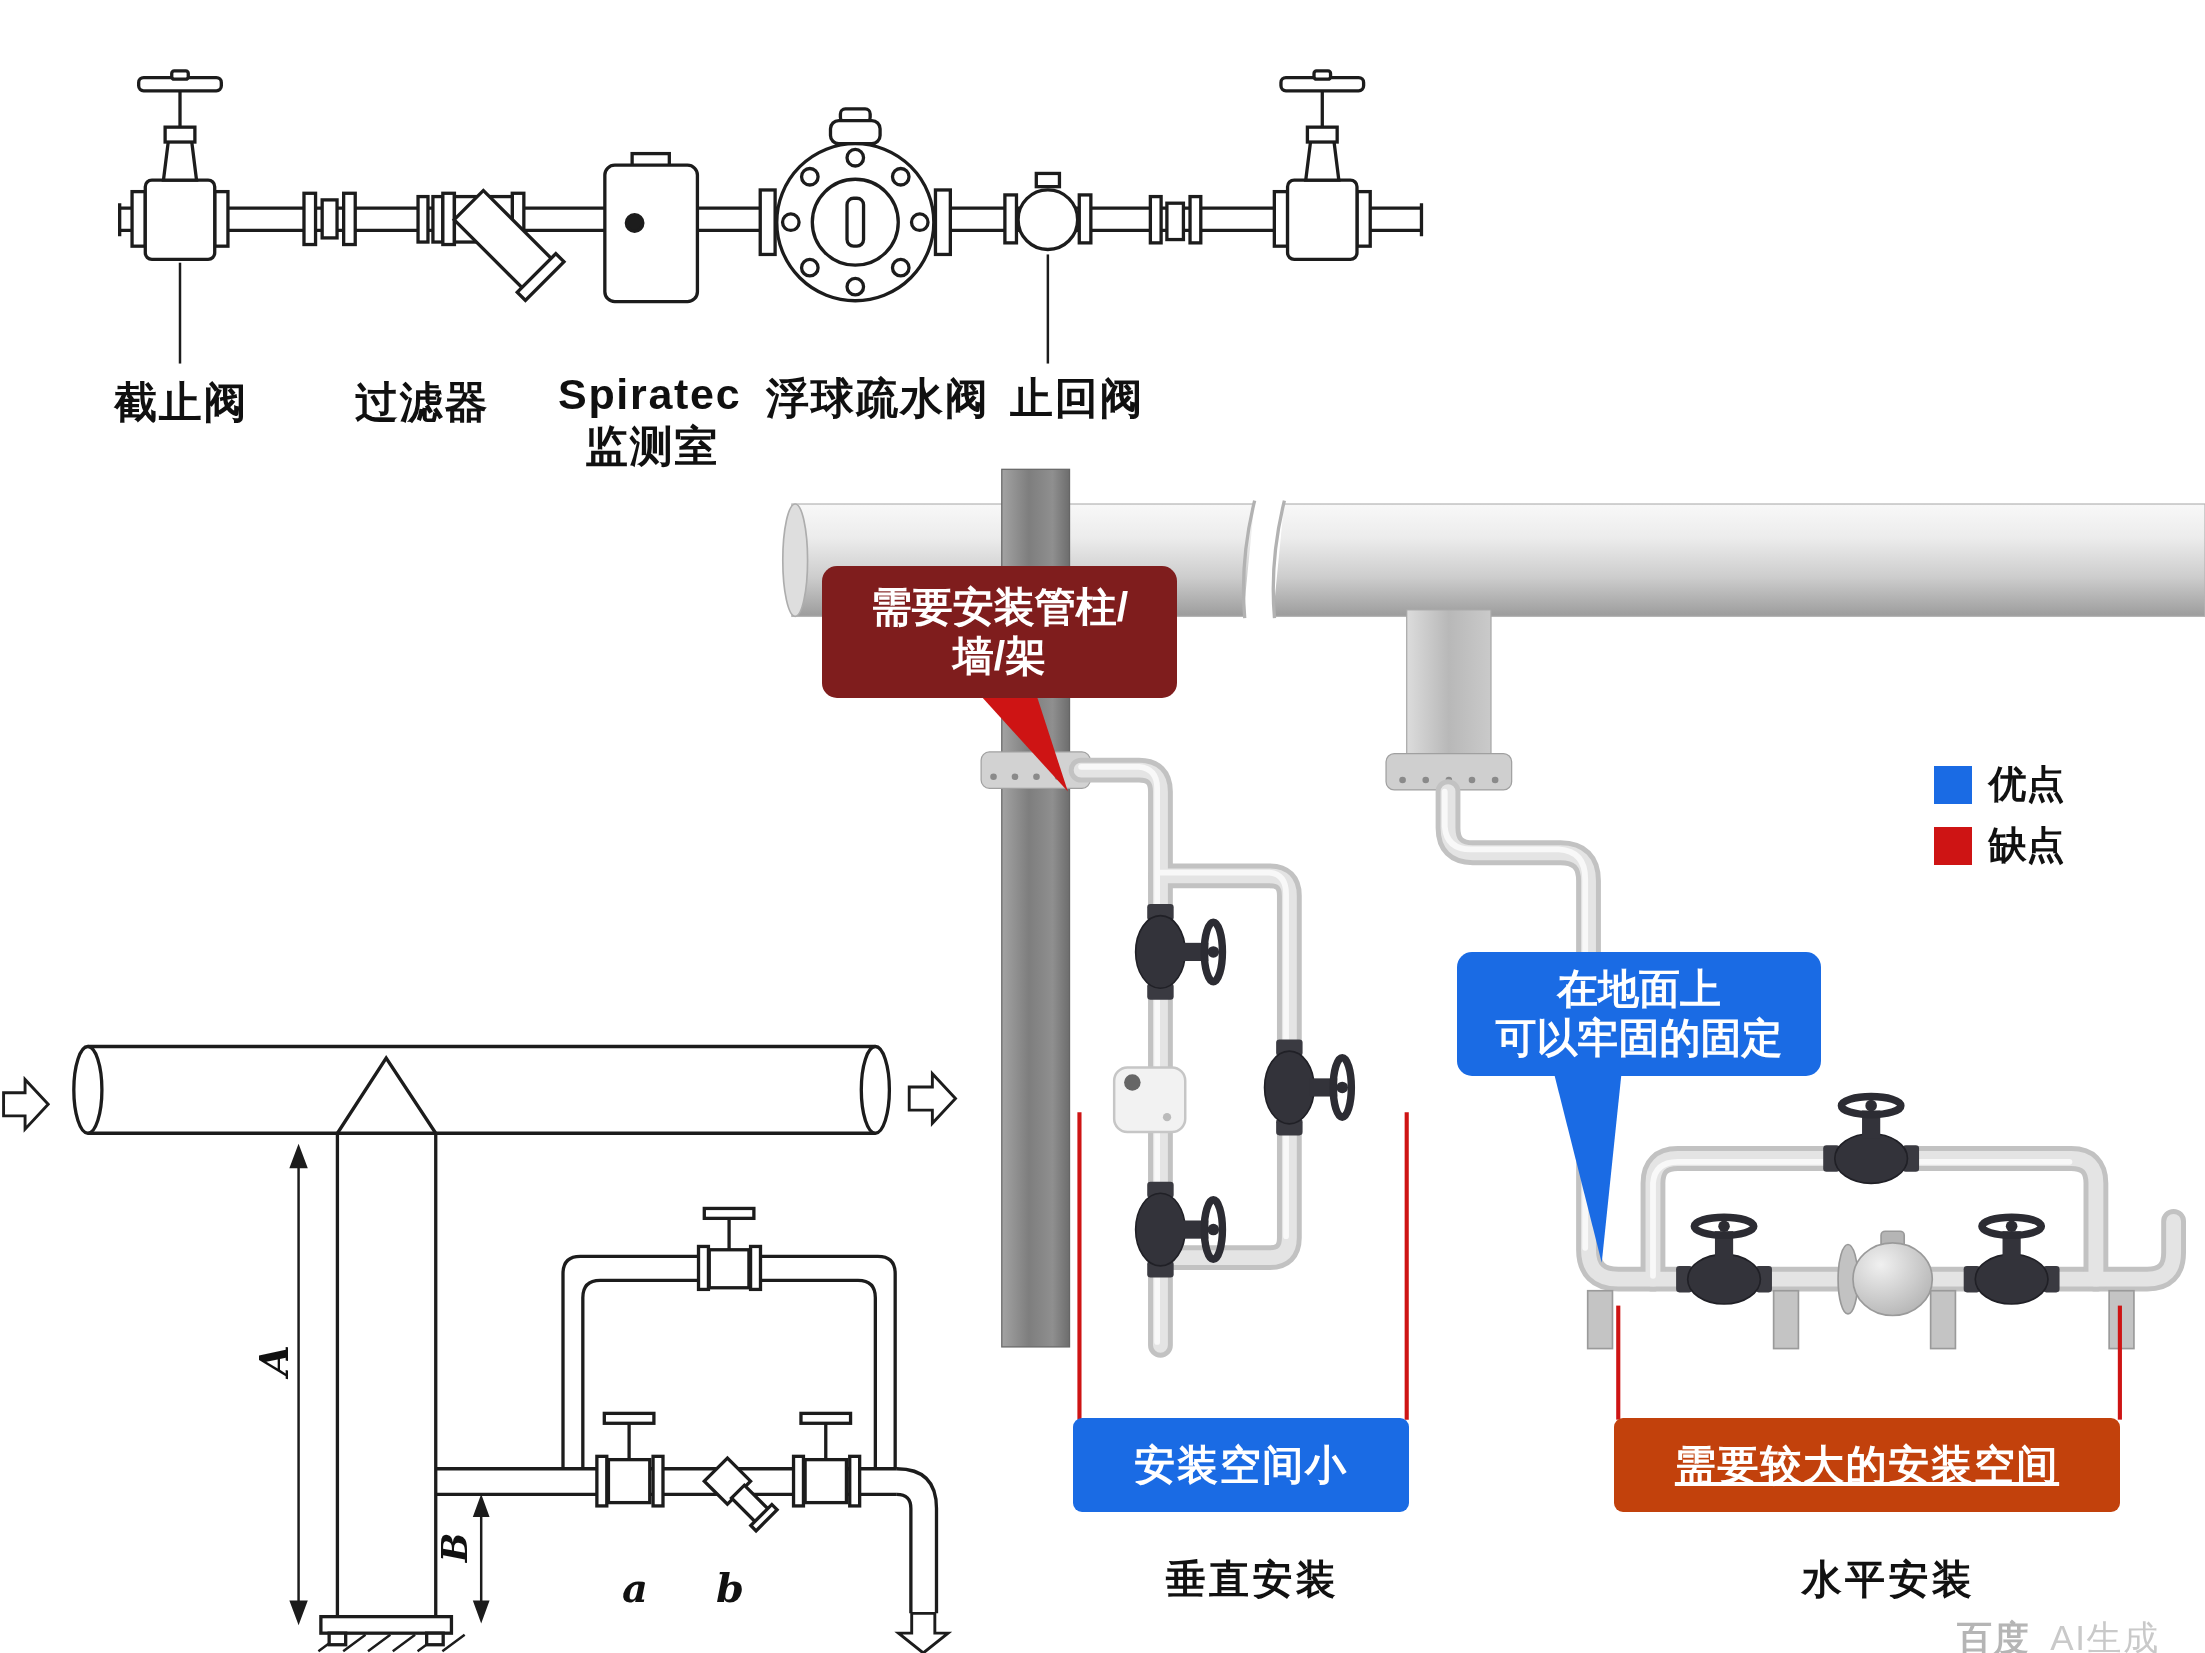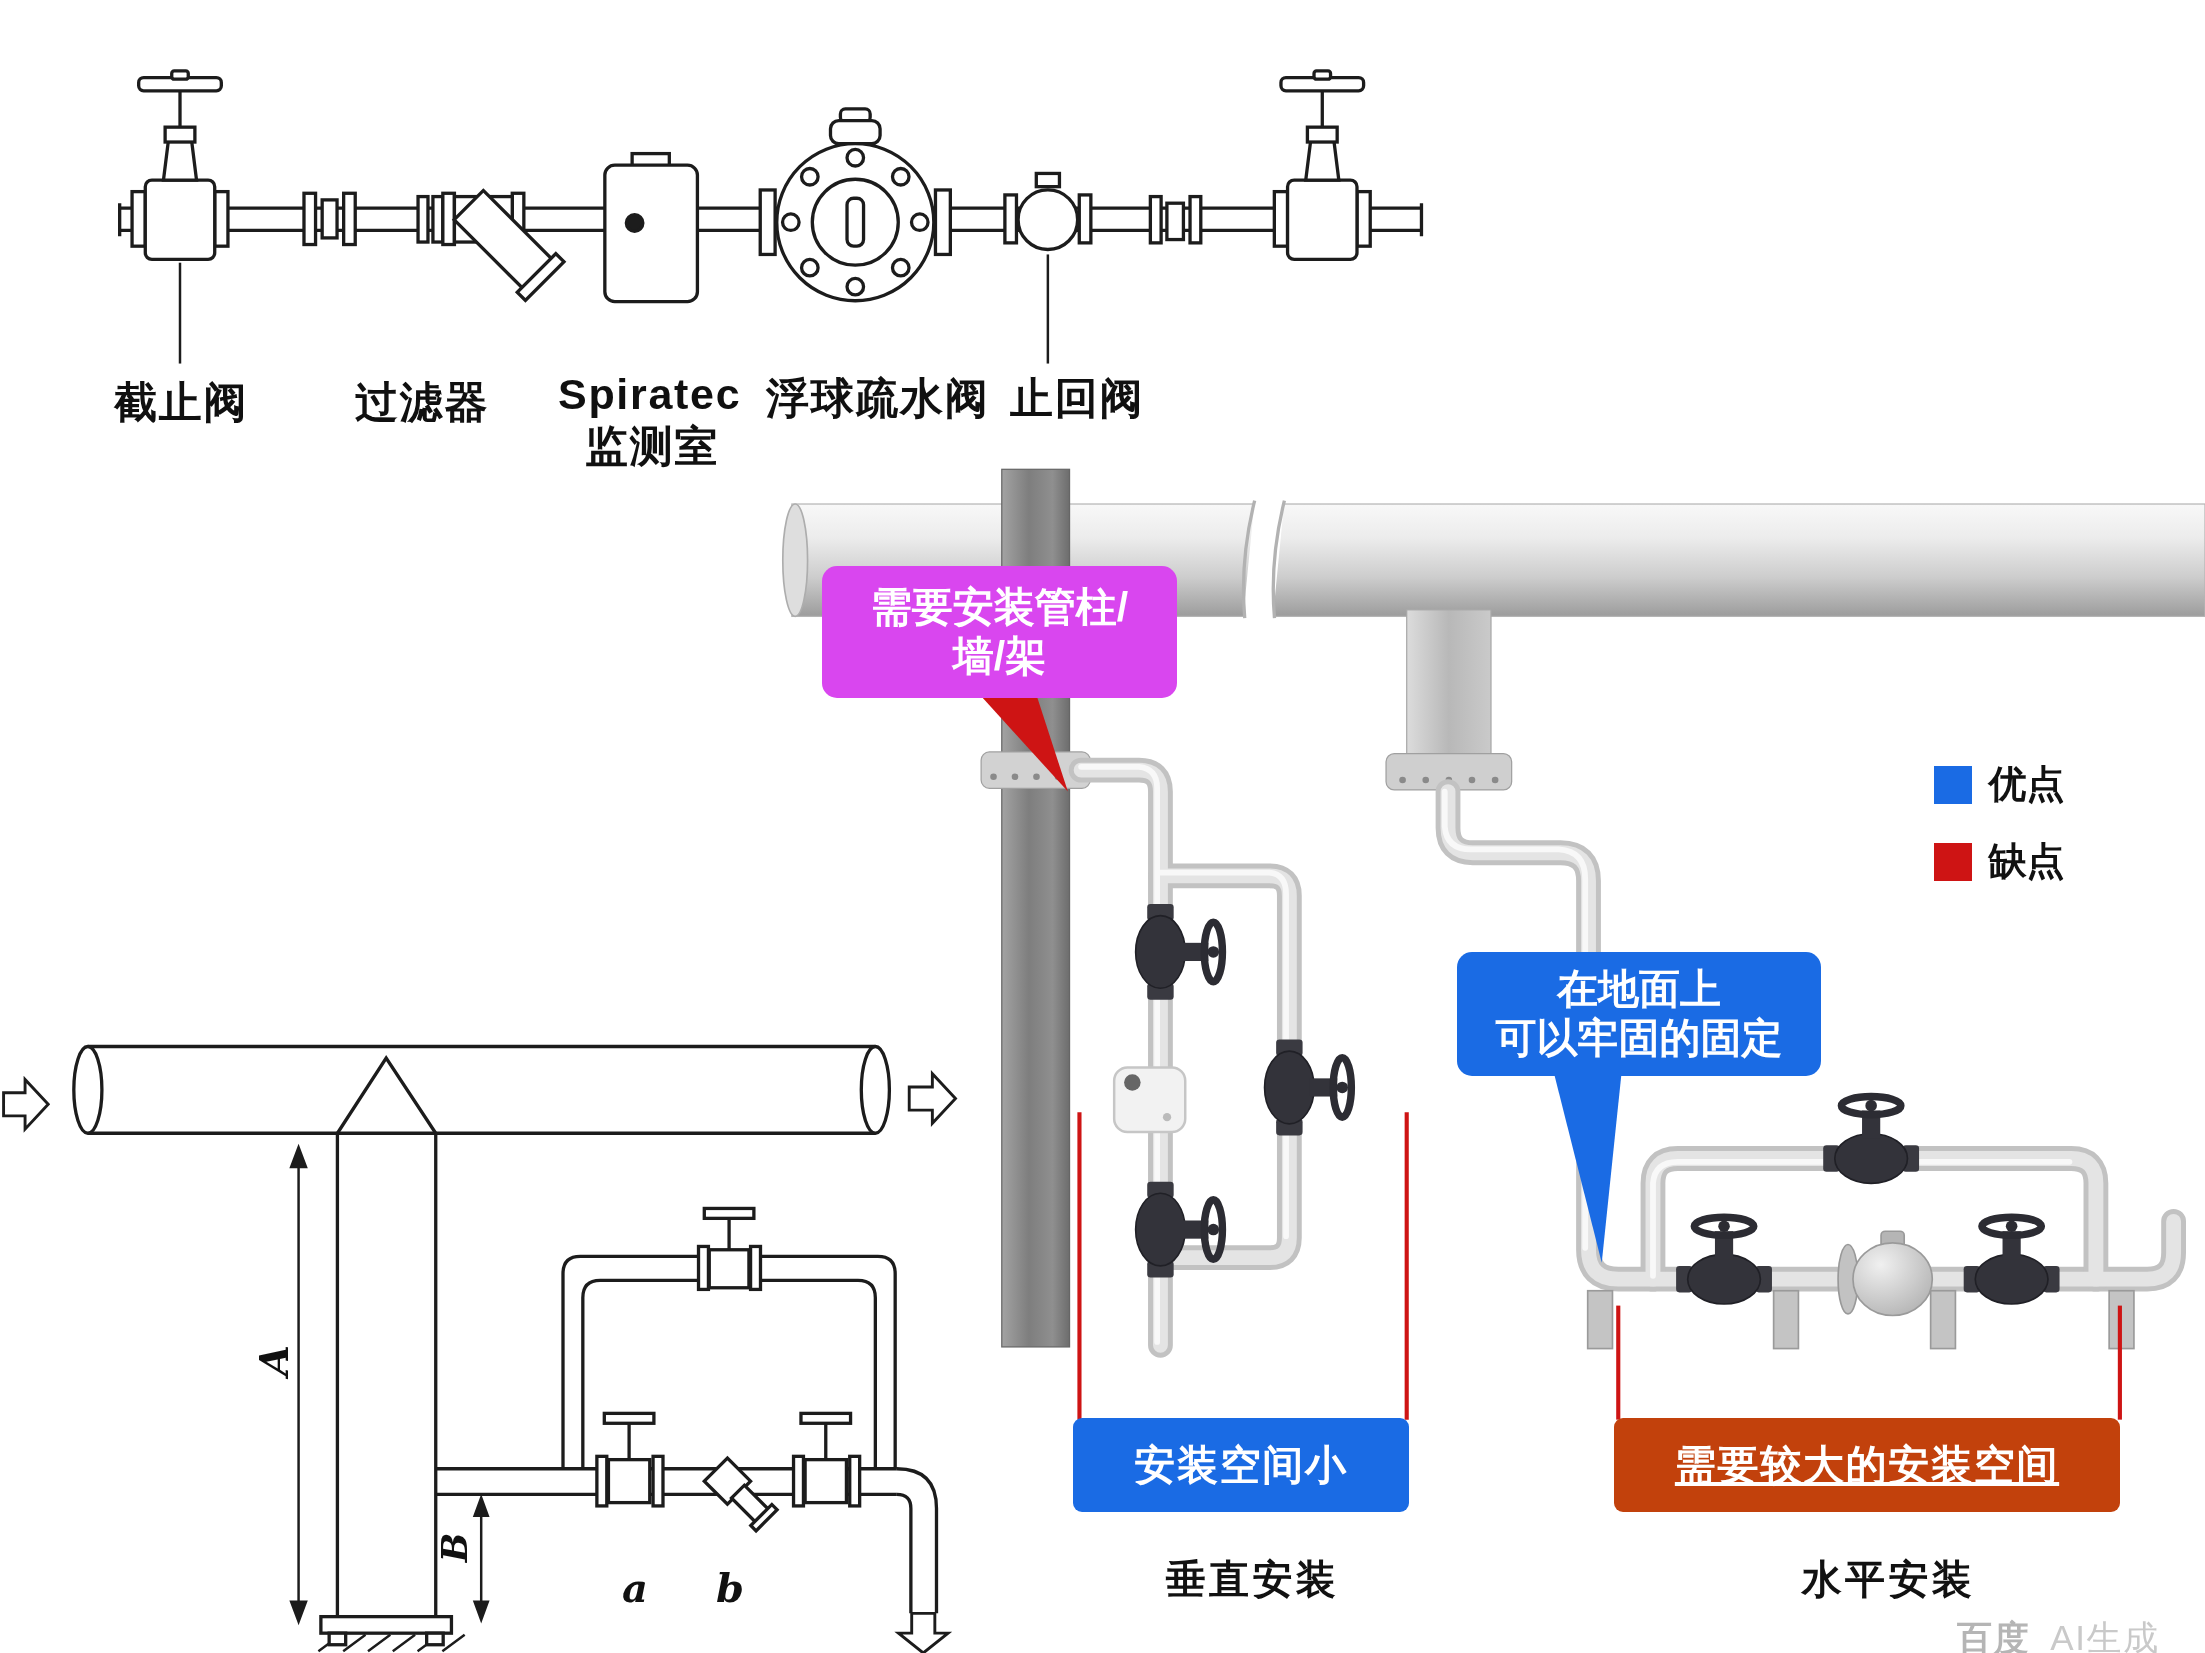--- a/index.html
+++ b/index.html
@@ -18,21 +18,21 @@
   .callout{
     color:#fff;font-weight:bold;text-align:center;border-radius:15px;
     display:flex;flex-direction:column;justify-content:center;
     font-size:41px;line-height:1.2;z-index:6;
   }
   .spacebox{
     color:#fff;font-weight:bold;display:flex;align-items:center;justify-content:center;
     font-size:41px;z-index:6;letter-spacing:1.7px;white-space:nowrap;border-radius:9px;
   }
   .caption{font-size:40px;font-weight:bold;text-align:right;letter-spacing:3.3px;z-index:6;}
-  .legend{z-index:6;display:flex;flex-direction:column;gap:26px;}
+  .legend{z-index:6;display:flex;flex-direction:column;gap:10px;}
   .legend-row{display:flex;align-items:center;gap:16.5px;}
   .legend-swatch{width:38px;height:38px;}
   .legend-label{font-size:38px;font-weight:bold;color:#111;}
   .dimletter{
     font-family:"DejaVu Serif", serif;font-style:italic;font-weight:bold;
     font-size:40px;color:#111;z-index:5;
   }
   .rot90{transform:rotate(-90deg);transform-origin:center center;}
   .watermark{
     z-index:9;font-size:35px;color:#bdbdbd;letter-spacing:1.7px;white-space:nowrap;margin-top:8px;
@@ -322,21 +322,21 @@
     <polygon points="1100,75 1128,75 1128,59 1156,89 1128,119 1128,103 1100,103"></polygon>
     <polygon points="1103,712 1131,712 1131,736 1147,736 1117,760 1087,736 1103,736"></polygon>
   </g>
 </svg>
 
 <div class="abs dimletter rot90" style="left:258px;top:1337px;">A</div>
 <div class="abs dimletter rot90" style="left:440px;top:1527px;font-size:35px;">B</div>
 <div class="abs dimletter" style="left:622px;top:1564px;">a</div>
 <div class="abs dimletter" style="left:716px;top:1564px;">b</div>
 
-<div class="abs callout" style="left: 822px; top: 566px; width: 355px; height: 132px; background: #d946ef;">
+<div class="abs callout" style="left: 822px; top: 566px; width: 355px; height: 132px; background: #7f1d1d;">
   <span>需要安装管柱/</span>
   <span>墙/架</span>
 </div>
 
 <div class="abs callout" style="left: 1457px; top: 952px; width: 364px; height: 124px; background: rgb(26, 107, 228);">
   <span>在地面上</span>
   <span>可以牢固的固定</span>
 </div>
 
 <div class="abs legend" style="left:1934px;top:759px;">

